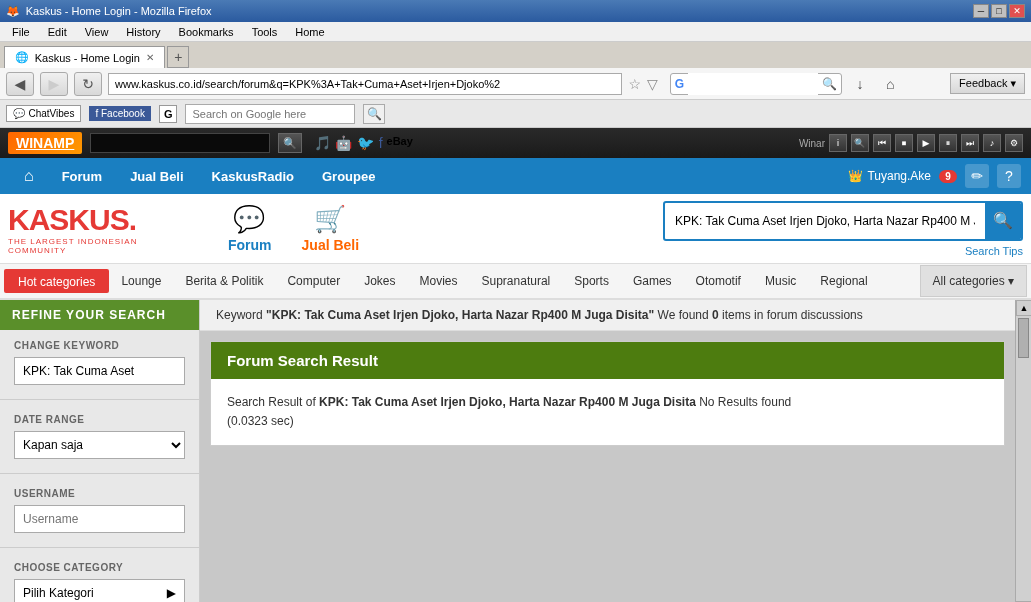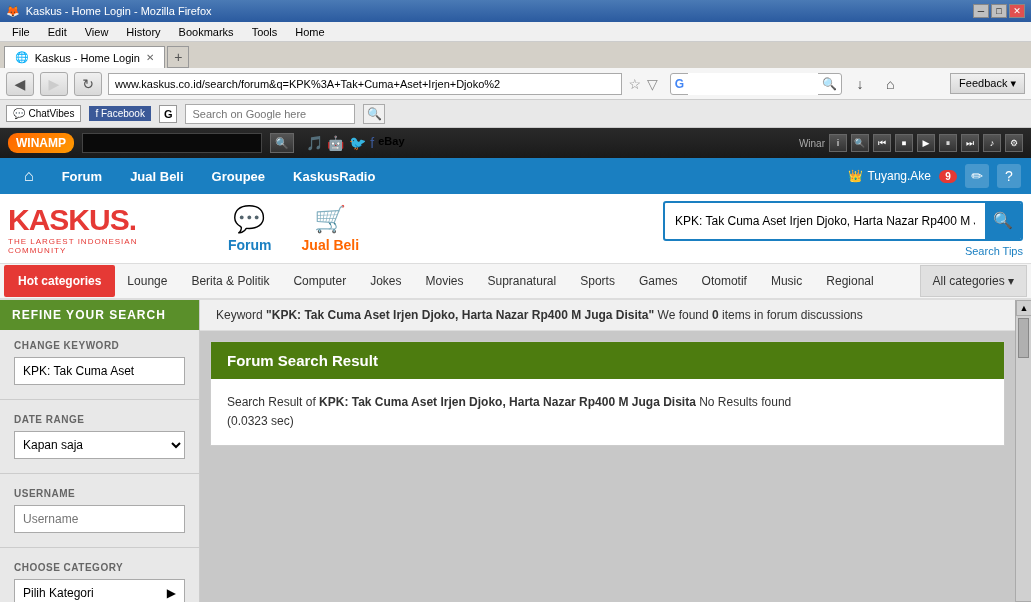--- a/index.html
+++ b/index.html
@@ -181,23 +181,24 @@
       height: 30px;
       display: flex;
       align-items: center;
       padding: 0 8px;
       gap: 8px;
     }
     .winamp-logo {
       background: linear-gradient(135deg, #ff6600, #ff9900);
       color: white;
       font-weight: bold;
-      font-size: 12px;
+      font-size: 14px;
       padding: 3px 8px;
-      border-radius: 9px;
+      border-radius: 2px;
+      text-decoration: underline;
     }
     .winamp-input {
       flex: 0 0 180px;
       height: 20px;
       background: #0a0a0a;
       border: 1px solid #444;
       color: #00ff00;
       padding: 0 4px;
       font-size: 10px;
     }
@@ -346,25 +347,25 @@
       height: 36px;
       display: flex;
       align-items: center;
       border-bottom: 2px solid #ddd;
       padding: 0 4px;
     }
     .hot-cat-btn {
       background: #e53935;
       color: white;
       font-size: 12px;
-      font-weight: bold;
+      font-weight: normal;
       padding: 6px 14px;
       border: none;
       cursor: pointer;
-      height: 32px;
+      height: 24px;
       border-radius: 2px;
     }
     .cat-tab {
       padding: 6px 12px;
       font-size: 12px;
       cursor: pointer;
       color: #333;
       height: 32px;
       display: flex; align-items: center;
     }
@@ -568,22 +569,22 @@
     <div class="winamp-ctrl-btn">⏭</div>
     <div class="winamp-ctrl-btn">♪</div>
     <div class="winamp-ctrl-btn">⚙</div>
   </div>
 </div>
 
 <div class="kaskus-nav">
   <div class="kaskus-nav-item">⌂</div>
   <div class="kaskus-nav-item">Forum</div>
   <div class="kaskus-nav-item">Jual Beli</div>
+  <div class="kaskus-nav-item">KaskusRadio</div>
   <div class="kaskus-nav-item">Groupee</div>
-  <div class="kaskus-nav-item">KaskusRadio</div>
   <div class="kaskus-nav-right">
     <div class="user-badge">
       <span>👑</span>
       <span style="color:white;font-size:12px;cursor:pointer;">Tuyang.Ake</span>
     </div>
     <div class="notif-badge">9</div>
     <div class="edit-icon">✏</div>
     <div class="help-icon">?</div>
   </div>
 </div>

